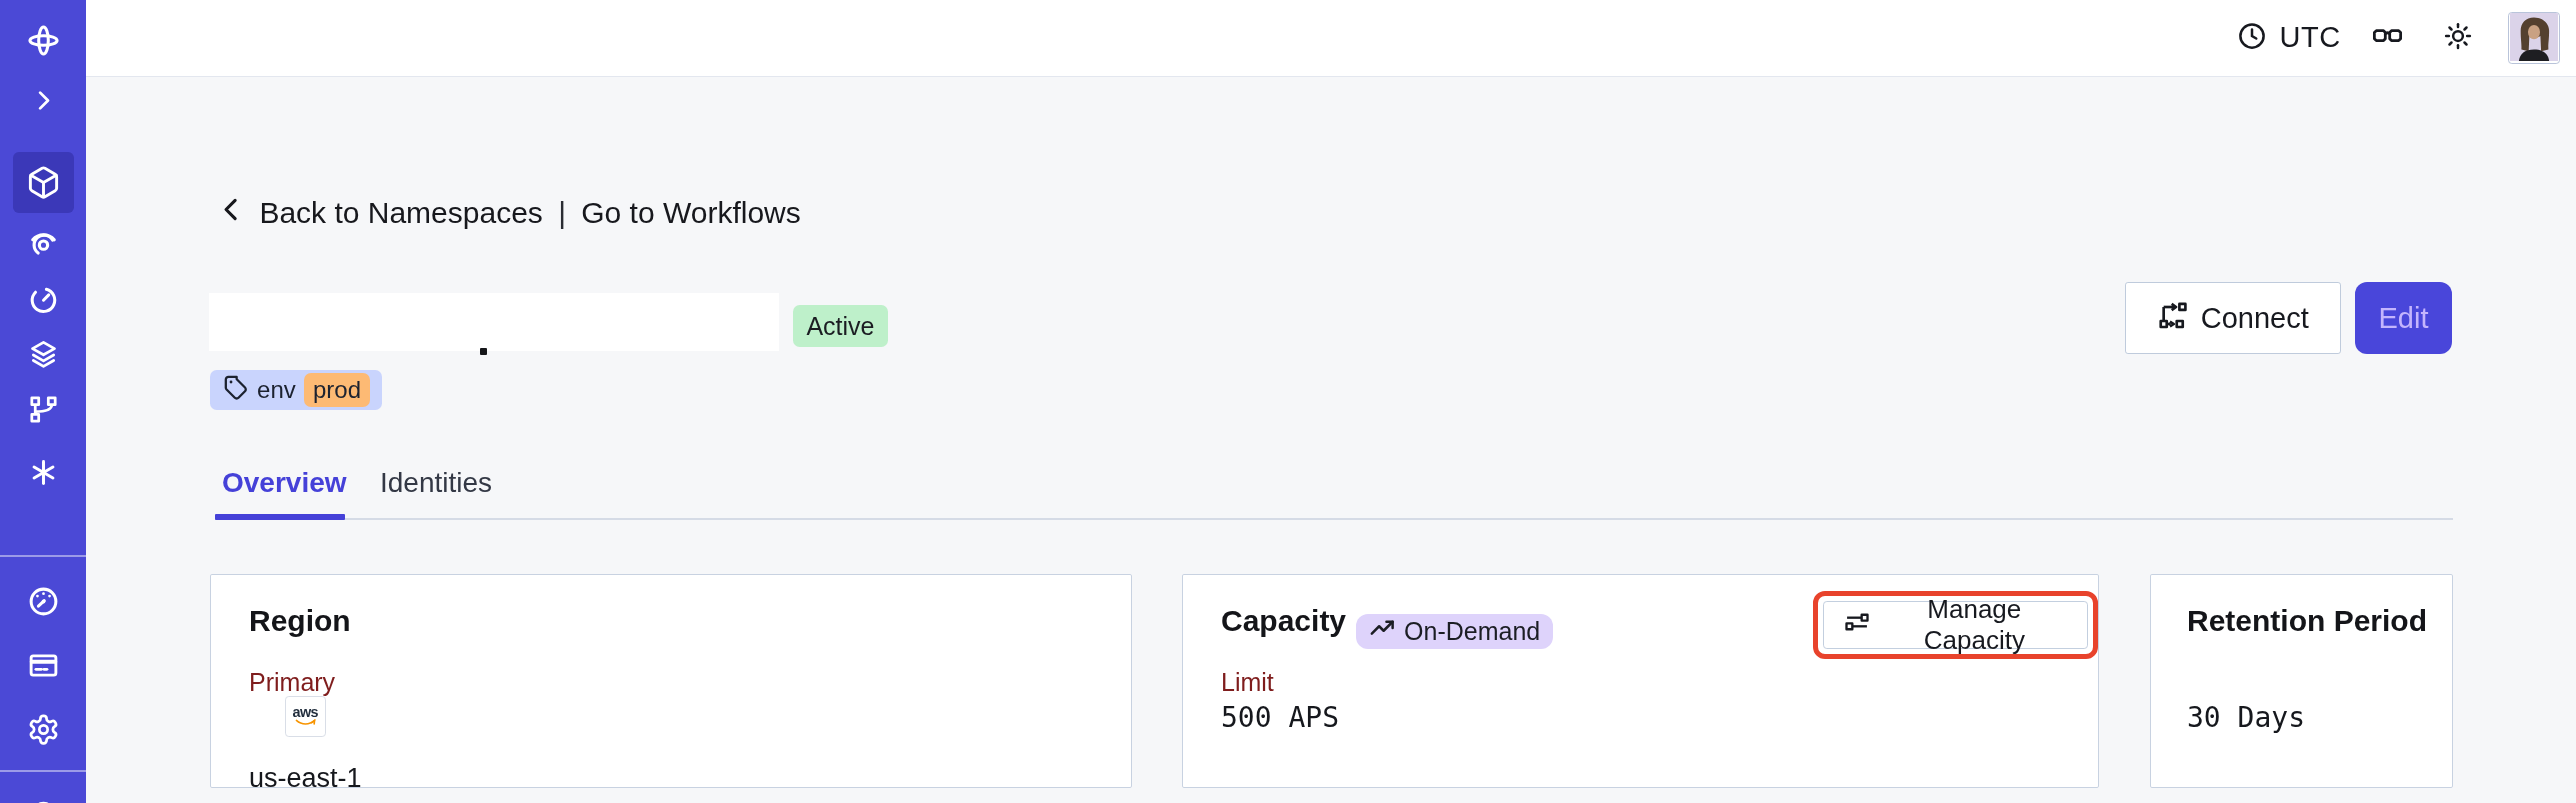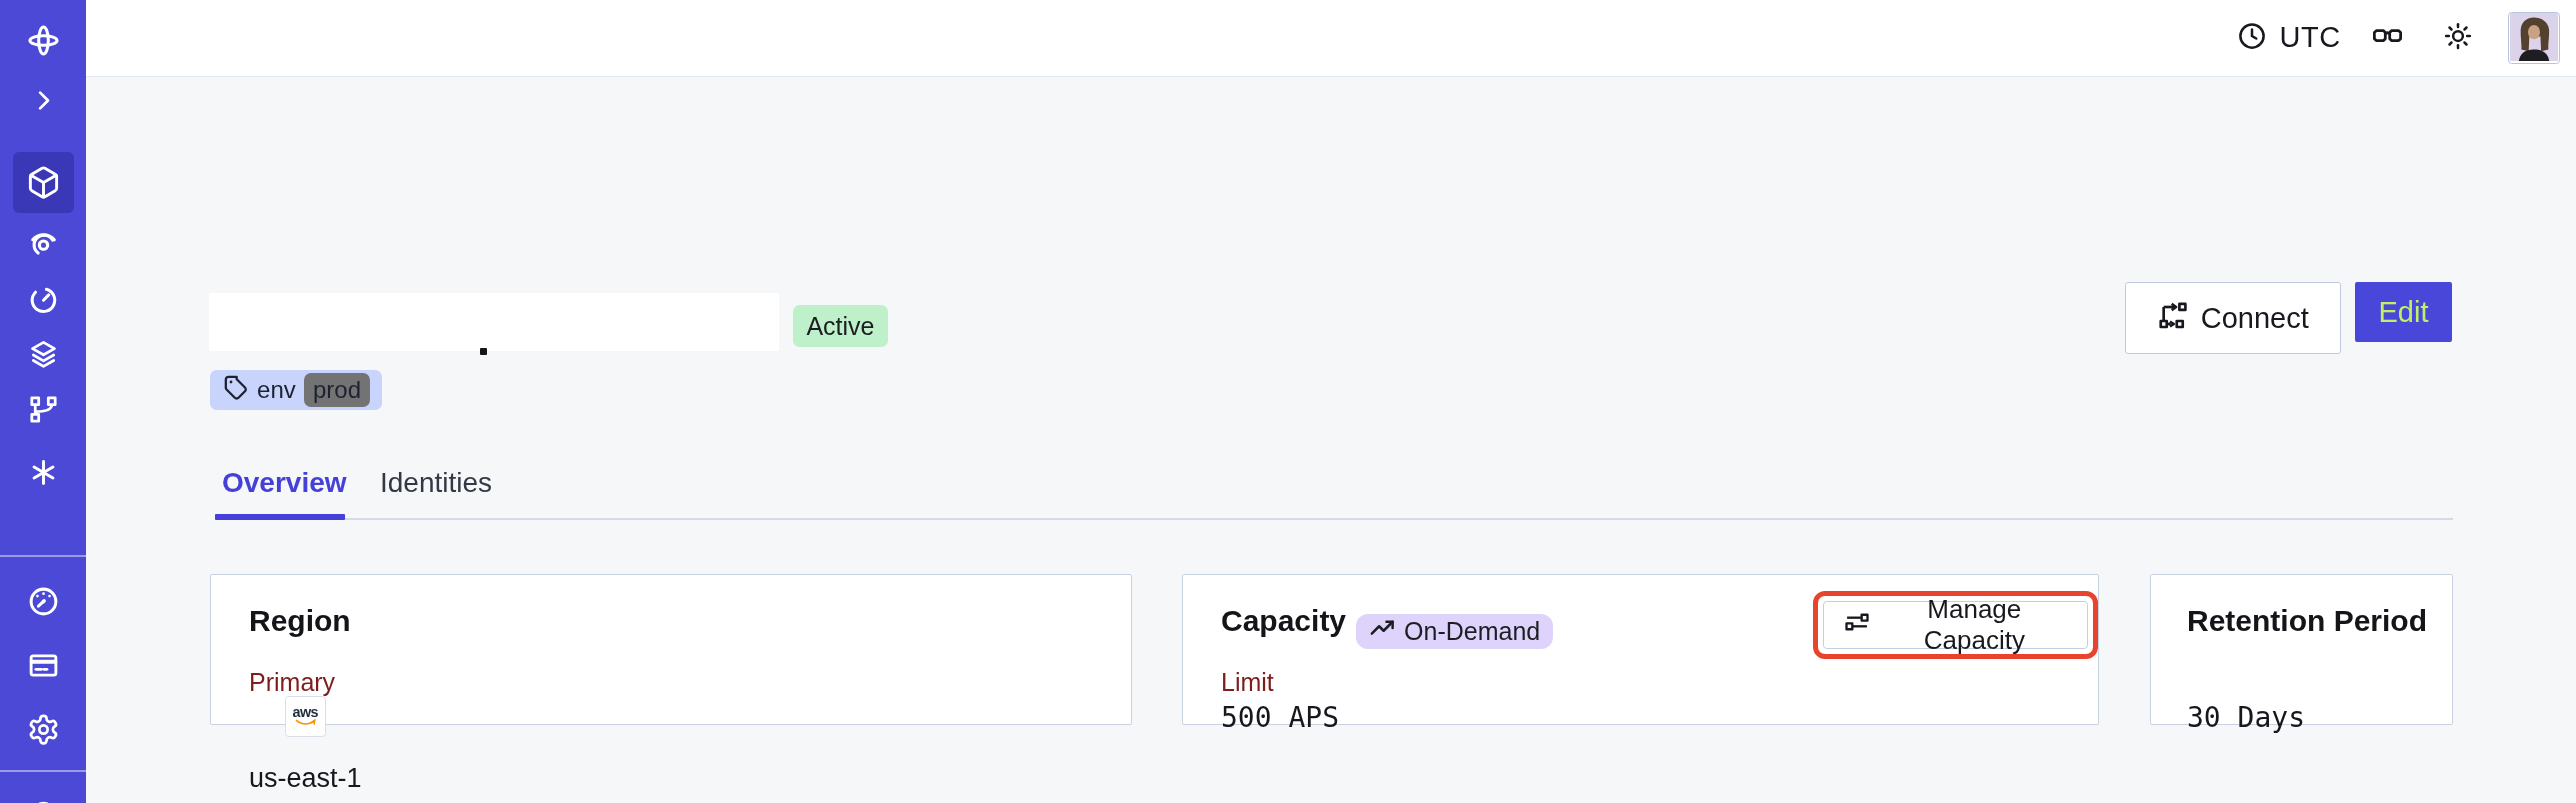--- a/index.html
+++ b/index.html
@@ -28,34 +28,34 @@
   .breadcrumb { position:absolute; left:217px; top:195px; display:flex; align-items:center; gap:13.4px; font-size:30px; font-weight:500; color:#17181d; }
   .crumb-link { cursor:pointer; }
   .crumb-sep { font-weight:300; color:#2a2c33; padding:0 1.9px; }
 
   
   .redaction-box { position:absolute; left:209px; top:293px; width:570px; height:58px; background:#ffffff; }
   .redaction-dot { position:absolute; left:480px; top:348px; width:6.7px; height:6.7px; background:#15161a; border-radius:1px; }
   .status-badge { position:absolute; left:793px; top:305px; height:42px; display:inline-flex; align-items:center; padding:0 13.4px; background:#bef0ca; border-radius:6.7px; font-size:25px; color:#1b1d22; }
   .tag-pill { position:absolute; left:210px; top:370px; height:40px; display:inline-flex; align-items:center; gap:8.6px; padding:0 12.5px; background:#c9d4fd; border-radius:6.7px; font-size:24px; color:#1c2230; }
   .tag-pill svg { color:#1c2230; }
-  .tag-value-pill { background:#737373; border-radius:7px; padding:2.9px 8.6px; }
+  .tag-value-pill { background:#fdba74; border-radius:7px; padding:2.9px 8.6px; }
 
   .connect-btn { position:absolute; left:2125px; top:282px; width:216px; height:72px; background:#ffffff; border:1.9px solid #bfcbdc; border-radius:2.9px; display:flex; align-items:center; justify-content:center; gap:11.5px; font-size:29px; font-weight:500; color:#17191f; cursor:pointer; }
-  .edit-btn { position:absolute; left:2355px; top:282px; width:97px; height:60px; background:#4946da; border:none; border-radius:2px; display:flex; align-items:center; justify-content:center; font-size:29px; font-weight:500; color:#bef264; cursor:pointer; }
+  .edit-btn { position:absolute; left:2355px; top:282px; width:97px; height:72px; background:#4946da; border:none; border-radius:12px; display:flex; align-items:center; justify-content:center; font-size:29px; font-weight:500; color:#c4b5fd; cursor:pointer; }
 
   
   .tab { position:absolute; top:467px; font-size:28px; background:none; border:none; cursor:pointer; }
   .tab-overview { left:222px; color:#4541d8; font-weight:600; }
   .tab-identities { left:380px; color:#333845; font-weight:500; }
   .tab-underline-active { position:absolute; left:215px; top:514px; width:130px; height:5.8px; background:#4541d8; border-radius:1px; z-index:2; }
   .tab-underline-track { position:absolute; left:215px; top:518px; width:2238px; height:1.9px; background:#d5dbe6; }
 
   
-  .card { position:absolute; top:574px; height:151px; background:#ffffff; border:1.9px solid #c8d2e1; border-radius:1.9px; }
+  .card { position:absolute; top:574px; height:214px; background:#ffffff; border:1.9px solid #c8d2e1; border-radius:1.9px; }
   .card-region { left:210px; width:922px; }
   .card-capacity { left:1182px; width:917px; }
   .card-retention { left:2150px; width:303px; }
   .card-title { position:absolute; left:38px; top:29px; font-size:30px; font-weight:600; color:#141519; }
   .field-label { position:absolute; left:38px; top:93px; font-size:25px; color:#7f1d1d; }
   .mono-value { position:absolute; left:38px; top:126px; font-size:28px; font-family:"DejaVu Sans Mono","Liberation Mono",monospace; color:#16181d; }
 
   .ghost-btn { height:48px; display:inline-flex; align-items:center; gap:9.6px; padding:0 19px; background:#ffffff; border:1.9px solid #c3cfdf; border-radius:3.8px; font-size:26px; font-weight:500; color:#17191f; cursor:pointer; }
   .add-replica { position:absolute; right:35px; top:33px; }
   .ondemand-badge { position:absolute; left:173px; top:39px; height:35px; display:inline-flex; align-items:center; gap:8.6px; padding:0 12.5px; background:#ded3fb; border-radius:12px; font-size:25px; color:#1c1e24; }
@@ -218,20 +218,28 @@
     <button class="top-icon avatar-btn">
       <span class="avatar-frame"><svg width="48" height="48" viewBox="0 0 54 54">
             <rect width="54" height="54" fill="#dbd3e9"></rect>
             <path d="M27 5c-9.5 0-15 6.5-15 15 0 10 1.2 15 .8 21l8.2 2 .8-17c3.8 2.6 8.6 2.6 12.4 0l.8 17 8.2-2c-.4-6 .8-11 .8-21C44 11.5 36.5 5 27 5z" fill="#54402f"></path>
             <ellipse cx="27" cy="21.5" rx="6.8" ry="8" fill="#c9a183"></ellipse>
             <path d="M10 54c1-9 7.5-13 17-13s16 4 17 13z" fill="#1e1e22"></path>
           </svg></span>
     </button>
   </header>
 
+  <div class="breadcrumb">
+    <span><svg width="29" height="29" viewBox="0 0 24 24" fill="none" stroke="#17181d" stroke-width="2.6" stroke-linecap="round" stroke-linejoin="round">
+          <path d="M15 4.5 7.5 12l7.5 7.5"></path>
+        </svg></span>
+    <span class="crumb-link">Back to Namespaces</span>
+    <span class="crumb-sep">|</span>
+    <span class="crumb-link">Go to Workflows</span>
+  </div>
 
   <div class="redaction-box"></div>
   <div class="redaction-dot"></div>
   <span class="status-badge">Active</span>
 
   <div class="tag-pill">
     <span><svg width="26" height="26" viewBox="0 0 24 24" fill="none" stroke="currentColor" stroke-width="2.1" stroke-linejoin="round">
           <path d="M12.6 2.6H5a2.4 2.4 0 0 0-2.4 2.4v7.6c0 .6.25 1.2.7 1.7l7.6 7.6a2.4 2.4 0 0 0 3.4 0l6-6a2.4 2.4 0 0 0 0-3.4l-7.6-7.6a2.4 2.4 0 0 0-.1-.3z"></path>
           <circle cx="7.4" cy="7.4" r="1.3" fill="currentColor" stroke="none"></circle>
         </svg></span>

